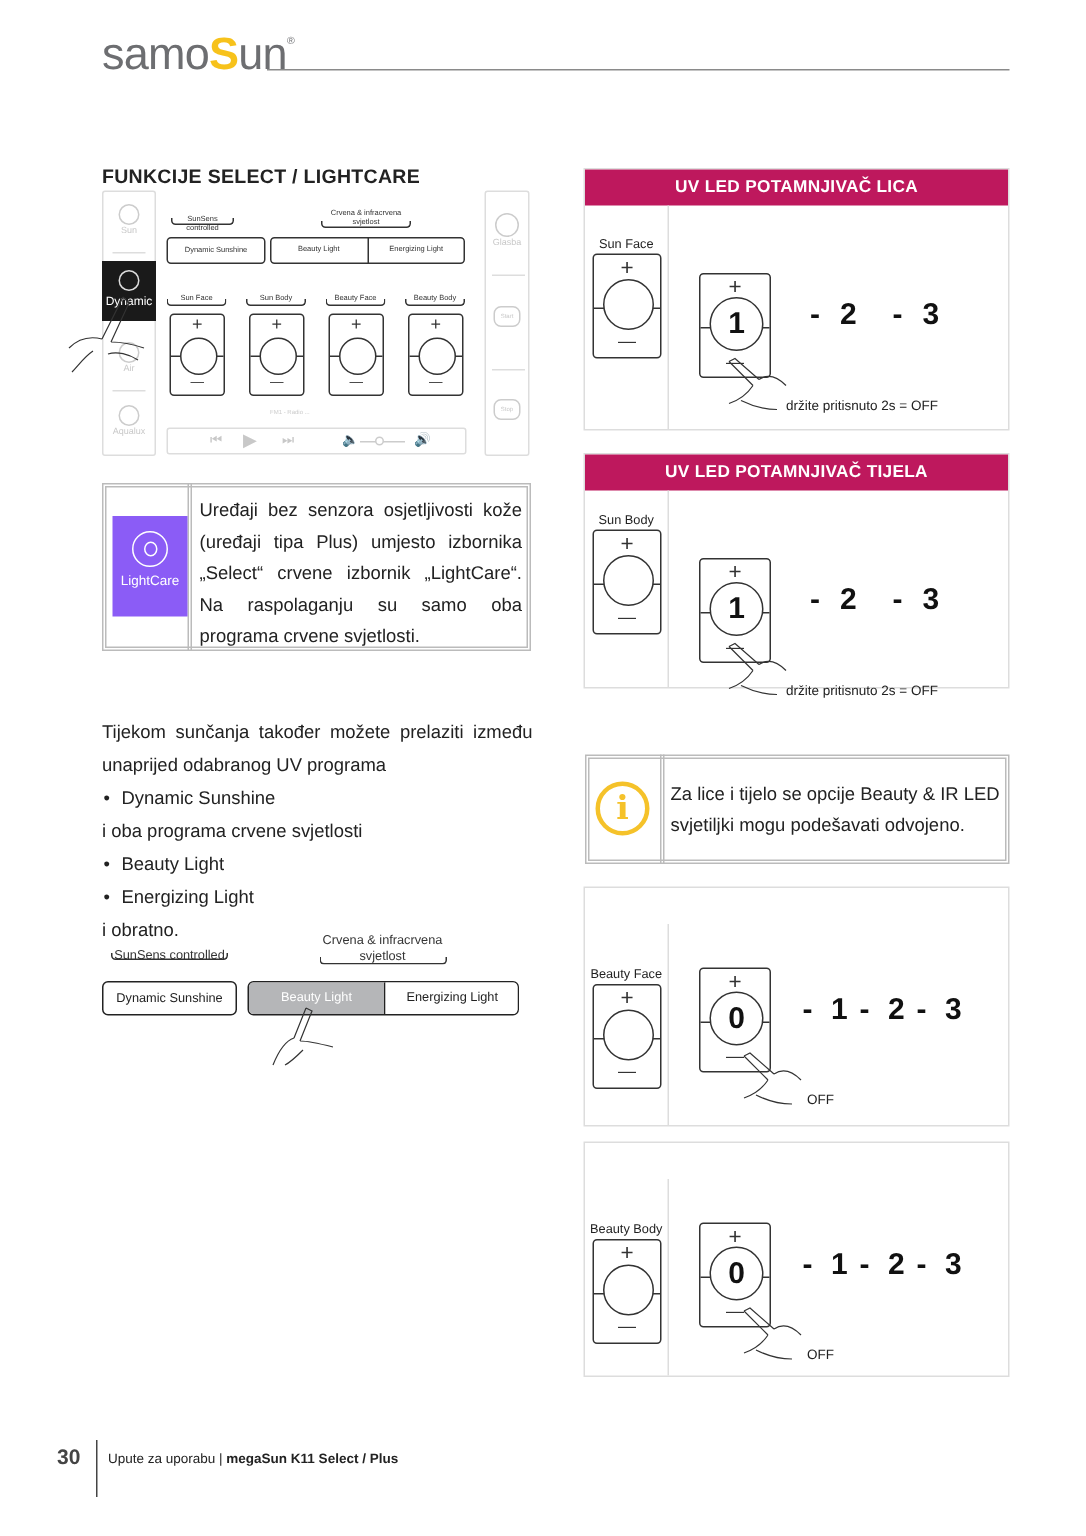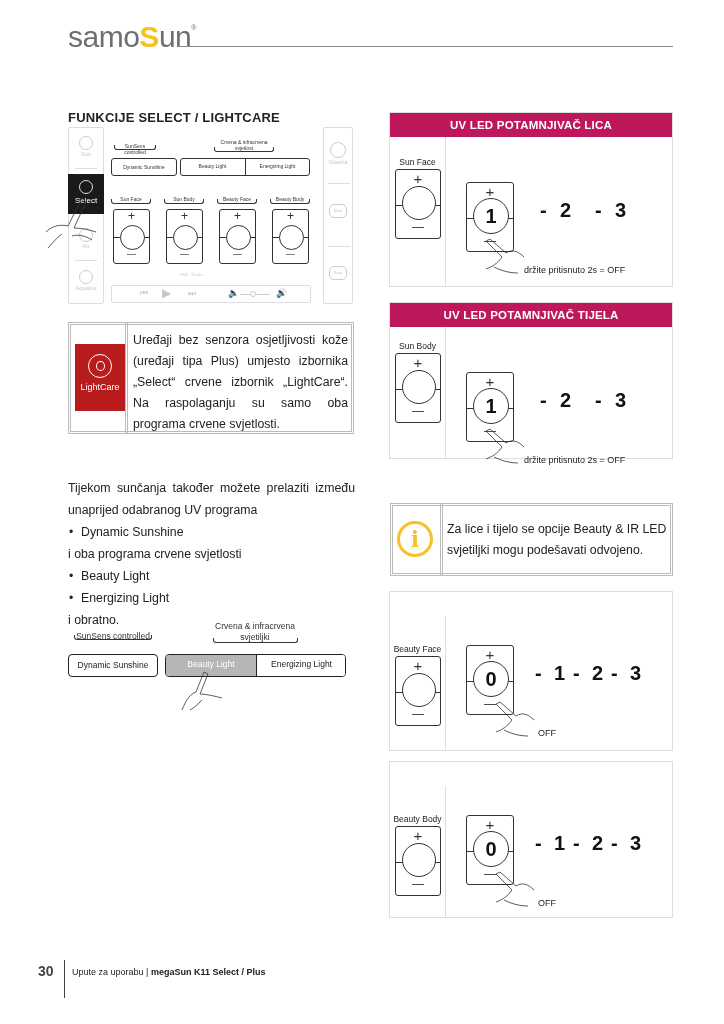--- a/index.html
+++ b/index.html
@@ -37,21 +37,21 @@
   .ctrl .circ { position: absolute; border: 1px solid #333; border-radius: 50%; background: #fff; }
   .ctrl .mid { position: absolute; left: 0; width: 100%; height: 1px; background: #333; }
   .ctrl .glyph { position: absolute; left: 0; top: 0; width: 100%; height: 100%; display: flex; align-items: center; justify-content: center; color: #555; }
 
   .media-bar { left: 111px; top: 285px; width: 200px; height: 18px; border: 1px solid #ddd; border-radius: 2px; color: #c8c8c8; font-size: 9px; }
   .faint-note { left: 180px; top: 272px; font-size: 4px; color: #ccc; }
 
   
   .lc-box { left: 68px; top: 322px; width: 286px; height: 112px; border: 3px double #bbb; }
   .lc-sep { left: 125px; top: 322px; width: 3px; height: 112px; border-left: 1px solid #bbb; border-right: 1px solid #bbb; }
-  .lc-icon { left: 75px; top: 344px; width: 50px; height: 67px; background: #b91c1c; color: #fff; text-align: center; font-size: 9px; }
+  .lc-icon { left: 75px; top: 344px; width: 50px; height: 67px; background: #8b5cf6; color: #fff; text-align: center; font-size: 9px; }
   .lc-icon .ring { width: 24px; height: 24px; margin: 10px auto 4px; border: 1.5px solid #fff; border-radius: 50%; position: relative; }
   .lc-icon .ring::after { content: ""; position: absolute; left: 7px; top: 6px; width: 7px; height: 8px; border: 1.2px solid #fff; border-radius: 50%; }
   .lc-text { left: 133px; top: 330px; width: 215px; font-size: 12.3px; line-height: 21px; text-align: justify; color: #222; }
 
   
   .body-text { left: 68px; top: 478px; width: 287px; font-size: 12.3px; line-height: 20px; color: #222; }
   .body-text p { margin-bottom: 2px; }
   .body-text .just { text-align: justify; text-align-last: justify; }
   .body-text .bul::before { content: "•"; display: inline-block; width: 12px; padding-left: 1px; }
 
@@ -91,21 +91,21 @@
 <div class="abs sec-title">FUNKCIJE SELECT / LIGHTCARE</div>
 
 <div class="abs dev-left">
   <div class="side-item" style="top:8px">
     <span class="ic"></span>
     <span>Sun</span>
   </div>
   <div class="side-div" style="top:40px"></div>
   <div class="side-sel">
     <span class="ic"></span>
-    <span>Select</span>
+    <span>Dynamic</span>
   </div>
   <div class="side-item" style="top:100px">
     <span class="ic"></span>
     <span>Air</span>
   </div>
   <div class="side-div" style="top:132px"></div>
   <div class="side-item" style="top:142px">
     <span class="ic"></span>
     <span>Aqualux</span>
   </div>
@@ -201,21 +201,21 @@
   <p class="bul"><span>Dynamic Sunshine</span></p>
   <p>i oba programa crvene svjetlosti</p>
   <p class="bul"><span>Beauty Light</span></p>
   <p class="bul"><span>Energizing Light</span></p>
   <p>i obratno.</p>
 </div>
 
 <div class="abs sel-lbl" style="left:72px;top:631px;width:82px">SunSens controlled</div>
 <div class="abs brace" style="left:74px;top:635px;width:78px"></div>
 <div class="abs sel-lbl" style="left:200px;top:621px;width:110px">Crvena &amp; infracrvena</div>
-<div class="abs sel-lbl" style="left:200px;top:632px;width:110px">svjetiljki</div>
+<div class="abs sel-lbl" style="left:200px;top:632px;width:110px">svjetlost</div>
 <div class="abs brace" style="left:213px;top:638px;width:85px"></div>
 
 <div class="abs sel-btn" style="left:68px;top:654px;width:90px;border-radius:4px">Dynamic Sunshine</div>
 <div class="abs" style="left:165px;top:654px;width:181px;height:23px;border:1px solid #222;border-radius:4px;overflow:hidden">
   <div class="abs sel-btn" style="left:0;top:-1px;width:91px;border:none;border-right:1px solid #222;background:#b5b6b8;color:#fff">Beauty Light</div>
   <div class="abs sel-btn" style="left:91px;top:-1px;width:89px;border:none">Energizing Light</div>
 </div>
 <svg class="abs" style="left:176px;top:670px" width="50" height="40">
   <path d="M28 2 L20 22 M28 2 L32 4 L24 24 M20 22 C14 24 10 30 6 40 M24 24 C30 24 38 26 46 28 M26 30 C22 34 18 38 14 40" fill="none" stroke="#333" stroke-width="0.8"></path>
 </svg>

